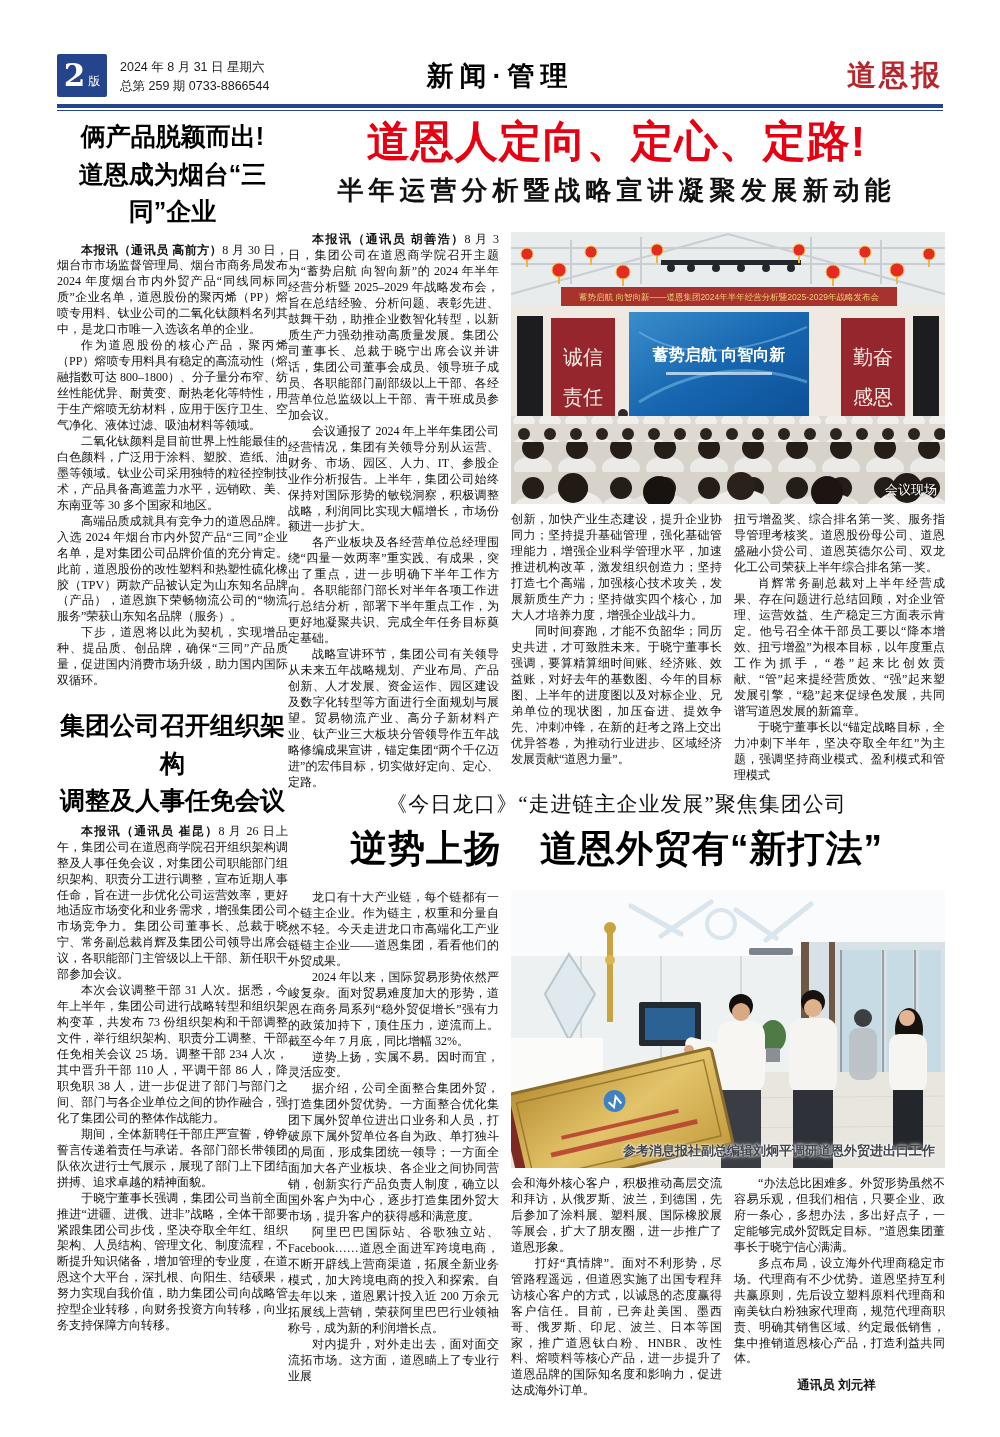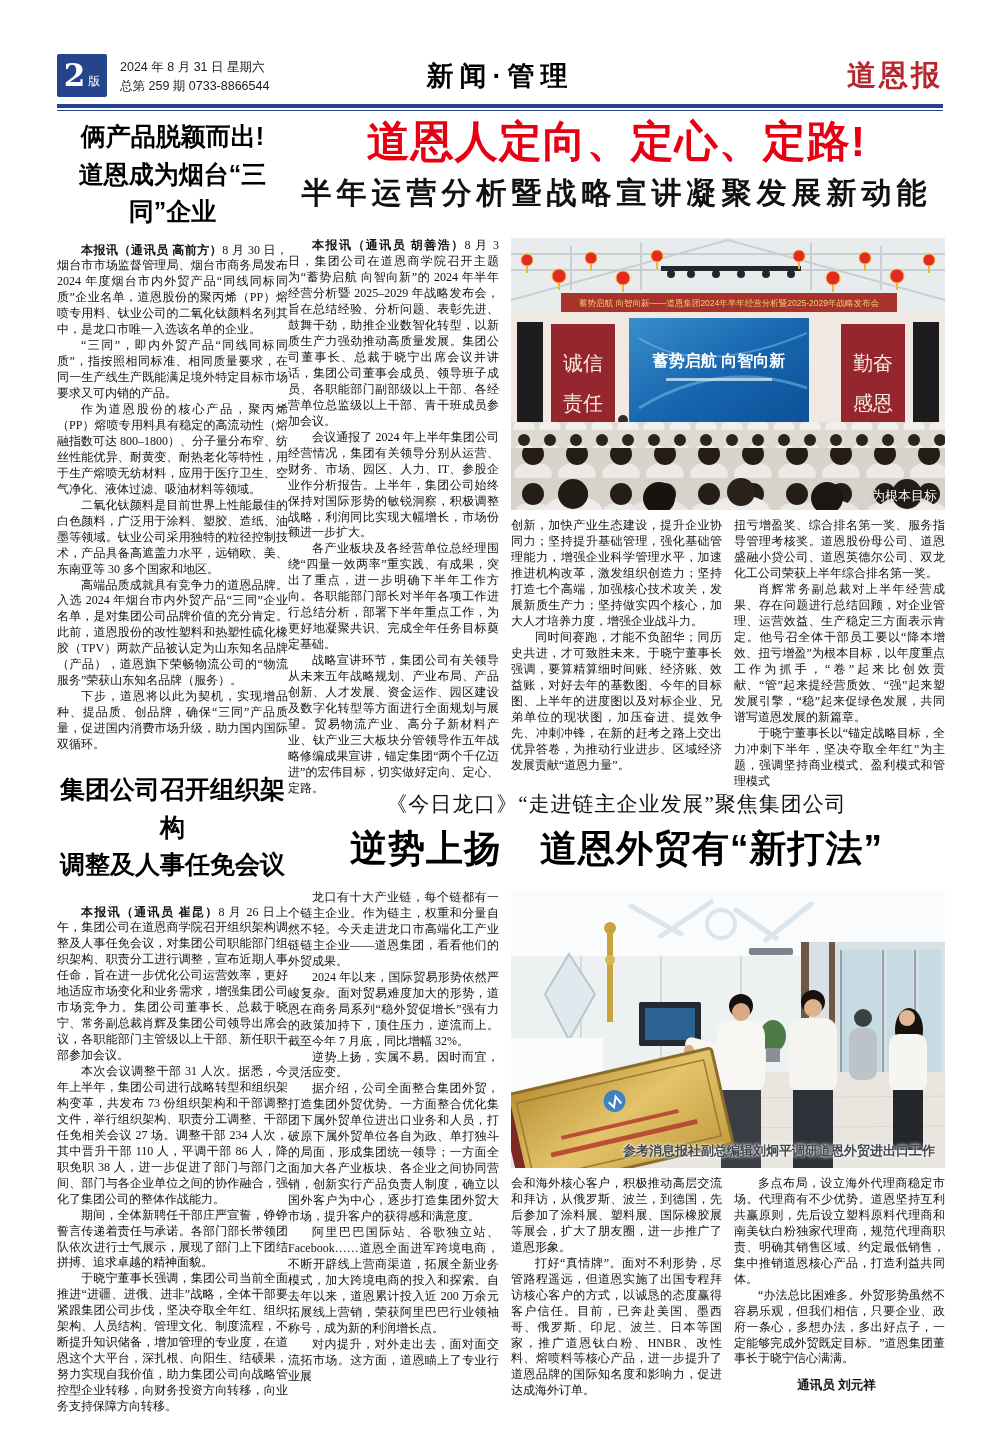--- a/index.html
+++ b/index.html
@@ -21,26 +21,26 @@
   .rule .thin{height:1px;background:#24448c;margin-top:2px;}
   
   .art p{margin:0;font-size:12px;line-height:1.33;text-align:justify;text-indent:2em;}
   .art p.cont{text-indent:0;}
   .art b.lead{font-weight:700;}
   
   .leftcol{position:absolute;left:57px;top:118px;width:231px;height:1302px;overflow:hidden;}
   .sm-title{font-family:"Liberation Sans",sans-serif;font-weight:900;font-size:25px;line-height:1.5;
             text-align:center;color:#000;}
   .sm-title.first{margin-bottom:12px;}
-  .sm-title.second{margin-top:18px;margin-bottom:21px;}
+  .sm-title.second{margin-top:18px;margin-bottom:4px;}
   
   .main-art{position:absolute;left:288px;top:118px;width:657px;}
   .headline{font-family:"Liberation Sans",sans-serif;font-weight:900;font-size:43px;line-height:1.1;
             color:#e60012;text-align:center;letter-spacing:1px;}
-  .subheadline{font-size:30px;text-align:center;letter-spacing:5px;margin-top:8px;font-weight:600;}
+  .subheadline{font-size:26px;text-align:center;letter-spacing:5px;margin-top:8px;font-weight:600;}
   .cols{display:flex;gap:12px;margin-top:24px;height:556px;overflow:hidden;}
   .col{width:211px;overflow:hidden;}
   .rightblock{width:434px;}
   .photo{position:relative;width:434px;overflow:hidden;background:#ddd;}
   .photo svg{display:block;}
   .photo .caption{position:absolute;right:8px;bottom:5px;color:#fff;font-size:13px;
                   font-family:"Liberation Sans",sans-serif;text-shadow:0 0 3px rgba(0,0,0,.7);}
   .subcols{display:flex;gap:12px;margin-top:8px;height:270px;overflow:hidden;}
   
   .trade-art{position:absolute;left:288px;top:790px;width:657px;}
@@ -74,32 +74,31 @@
       <div class="thick"></div>
       <div class="thin"></div>
     </div>
 
   <div class="leftcol art">
     <div class="sm-title first">
       <div>俩产品脱颖而出!</div>
       <div>道恩成为烟台“三同”企业</div>
     </div>
     <p><b class="lead">本报讯（通讯员 高前方）</b><span>8 月 30 日，烟台市市场监督管理局、烟台市商务局发布 2024 年度烟台市内外贸产品“同线同标同质”企业名单，道恩股份的聚丙烯（PP）熔喷专用料、钛业公司的二氧化钛颜料名列其中，是龙口市唯一入选该名单的企业。</span></p>
-    <p>“三同”，即内外贸产品“同线同标同质”，指按照相同标准、相同质量要求，在同一生产线生产既能满足境外特定目标市场要求又可内销的产品。</p>
     <p>作为道恩股份的核心产品，聚丙烯（PP）熔喷专用料具有稳定的高流动性（熔融指数可达 800–1800）、分子量分布窄、纺丝性能优异、耐黄变、耐热老化等特性，用于生产熔喷无纺材料，应用于医疗卫生、空气净化、液体过滤、吸油材料等领域。</p>
     <p>二氧化钛颜料是目前世界上性能最佳的白色颜料，广泛用于涂料、塑胶、造纸、油墨等领域。钛业公司采用独特的粒径控制技术，产品具备高遮盖力水平，远销欧、美、东南亚等 30 多个国家和地区。</p>
     <p>高端品质成就具有竞争力的道恩品牌。入选 2024 年烟台市内外贸产品“三同”企业名单，是对集团公司品牌价值的充分肯定。此前，道恩股份的改性塑料和热塑性硫化橡胶（TPV）两款产品被认定为山东知名品牌（产品），道恩旗下荣畅物流公司的“物流服务”荣获山东知名品牌（服务）。</p>
     <p>下步，道恩将以此为契机，实现增品种、提品质、创品牌，确保“三同”产品质量，促进国内消费市场升级，助力国内国际双循环。</p>
 
     <div class="sm-title second">
       <div>集团公司召开组织架构</div>
       <div>调整及人事任免会议</div>
     </div>
     <p><b class="lead">本报讯（通讯员 崔昆）</b><span>8 月 26 日上午，集团公司在道恩商学院召开组织架构调整及人事任免会议，对集团公司职能部门组织架构、职责分工进行调整，宣布近期人事任命，旨在进一步优化公司运营效率，更好地适应市场变化和业务需求，增强集团公司市场竞争力。集团公司董事长、总裁于晓宁、常务副总裁肖辉及集团公司领导出席会议，各职能部门主管级以上干部、新任职干部参加会议。</span></p>
-    <p>本次会议调整干部 31 人次。据悉，今年上半年，集团公司进行战略转型和组织架构变革，共发布 73 份组织架构和干部调整文件，举行组织架构、职责分工调整、干部任免相关会议 27 场。调整干部 234 人次，其中晋升干部 110 人，平调干部 86 人，降职免职 38 人，进一步促进了部门与部门之间、部门与各企业单位之间的协作融合，强化了集团公司的整体作战能力。</p>
+    <p>本次会议调整干部 31 人次。据悉，今年上半年，集团公司进行战略转型和组织架构变革，共发布 73 份组织架构和干部调整文件，举行组织架构、职责分工调整、干部任免相关会议 25 场。调整干部 234 人次，其中晋升干部 110 人，平调干部 86 人，降职免职 38 人，进一步促进了部门与部门之间、部门与各企业单位之间的协作融合，强化了集团公司的整体作战能力。</p>
     <p>期间，全体新聘任干部庄严宣誓，铮铮誓言传递着责任与承诺。各部门部长带领团队依次进行士气展示，展现了部门上下团结拼搏、追求卓越的精神面貌。</p>
     <p>于晓宁董事长强调，集团公司当前全面推进“进疆、进俄、进非”战略，全体干部要紧跟集团公司步伐，坚决夺取全年红、组织架构、人员结构、管理文化、制度流程，不断提升知识储备，增加管理的专业度，在道恩这个大平台，深扎根、向阳生、结硕果，努力实现自我价值，助力集团公司向战略管控型企业转移，向财务投资方向转移，向业务支持保障方向转移。</p>
   </div>
 
   <div class="main-art art">
     <div class="headline">道恩人定向、定心、定路!</div>
     <div class="subheadline">半年运营分析暨战略宣讲凝聚发展新动能</div>
     <div class="cols">
       <div class="col">
         <p><b class="lead">本报讯（通讯员 胡善浩）</b><span>8 月 3 日，集团公司在道恩商学院召开主题为“蓄势启航 向智向新”的 2024 年半年经营分析暨 2025–2029 年战略发布会，旨在总结经验、分析问题、表彰先进、鼓舞干劲，助推企业数智化转型，以新质生产力强劲推动高质量发展。集团公司董事长、总裁于晓宁出席会议并讲话，集团公司董事会成员、领导班子成员、各职能部门副部级以上干部、各经营单位总监级以上干部、青干班成员参加会议。</span></p>
@@ -207,21 +206,21 @@
               <ellipse cx="148" cy="278" rx="32" ry="17" fill="#e8e6e2"></ellipse>
                 <circle cx="148" cy="260" r="16" fill="#191310"></circle>
               <ellipse cx="230" cy="272" rx="28" ry="15" fill="#efede9"></ellipse>
                 <circle cx="230" cy="254" r="14" fill="#2a211a"></circle>
               <ellipse cx="316" cy="278" rx="32" ry="17" fill="#e8e6e2"></ellipse>
                 <circle cx="316" cy="260" r="16" fill="#1c1511"></circle>
               <ellipse cx="396" cy="274" rx="30" ry="16" fill="#efede9"></ellipse>
                 <circle cx="396" cy="256" r="15" fill="#241c16"></circle>
             </g>
           </svg>
-          <span class="caption">为根本目标</span>
+          <span class="caption">会议现场</span>
         </div>
         <div class="subcols">
           <div class="col">
             <p class="cont">创新，加快产业生态建设，提升企业协同力；坚持提升基础管理，强化基础管理能力，增强企业科学管理水平，加速推进机构改革，激发组织创造力；坚持打造七个高端，加强核心技术攻关，发展新质生产力；坚持做实四个核心，加大人才培养力度，增强企业战斗力。</p>
             <p>同时间赛跑，才能不负韶华；同历史共进，才可致胜未来。于晓宁董事长强调，要算精算细时间账、经济账、效益账，对好去年的基数图、今年的目标图、上半年的进度图以及对标企业、兄弟单位的现状图，加压奋进、提效争先、冲刺冲锋，在新的赶考之路上交出优异答卷，为推动行业进步、区域经济发展贡献“道恩力量”。</p>
           </div>
           <div class="col">
             <p class="cont">扭亏增盈奖、综合排名第一奖、服务指导管理考核奖。道恩股份母公司、道恩盛融小贷公司、道恩英德尔公司、双龙化工公司荣获上半年综合排名第一奖。</p>
             <p>肖辉常务副总裁对上半年经营成果、存在问题进行总结回顾，对企业管理、运营效益、生产稳定三方面表示肯定。他号召全体干部员工要以“降本增效、扭亏增盈”为根本目标，以年度重点工作为抓手，“卷”起来比创效贡献、“管”起来提经营质效、“强”起来塑发展引擎，“稳”起来促绿色发展，共同谱写道恩发展的新篇章。</p>
             <p>于晓宁董事长以“锚定战略目标，全力冲刺下半年，坚决夺取全年红”为主题，强调坚持商业模式、盈利模式和管理模式</p>
@@ -339,22 +338,22 @@
             </g>
           </svg>
           <span class="caption2">参考消息报社副总编辑刘炯平调研道恩外贸进出口工作</span>
         </div>
         <div class="trade-subcols">
           <div class="col">
             <p class="cont">会和海外核心客户，积极推动高层交流和拜访，从俄罗斯、波兰，到德国，先后参加了涂料展、塑料展、国际橡胶展等展会，扩大了朋友圈，进一步推广了道恩形象。</p>
             <p>打好“真情牌”。面对不利形势，尽管路程遥远，但道恩实施了出国专程拜访核心客户的方式，以诚恳的态度赢得客户信任。目前，已奔赴美国、墨西哥、俄罗斯、印尼、波兰、日本等国家，推广道恩钛白粉、HNBR、改性料、熔喷料等核心产品，进一步提升了道恩品牌的国际知名度和影响力，促进达成海外订单。</p>
           </div>
           <div class="col">
+            <p>“办法总比困难多。外贸形势虽然不容易乐观，但我们相信，只要企业、政府一条心，多想办法，多出好点子，一定能够完成外贸既定目标。”道恩集团董事长于晓宁信心满满。</p>
             <p>多点布局，设立海外代理商稳定市场。代理商有不少优势。道恩坚持互利共赢原则，先后设立塑料原料代理商和南美钛白粉独家代理商，规范代理商职责、明确其销售区域、约定最低销售，集中推销道恩核心产品，打造利益共同体。</p>
-            <p>“办法总比困难多。外贸形势虽然不容易乐观，但我们相信，只要企业、政府一条心，多想办法，多出好点子，一定能够完成外贸既定目标。”道恩集团董事长于晓宁信心满满。</p>
             <div class="byline">通讯员 刘元祥</div>
           </div>
         </div>
       </div>
     </div>
   </div>
 
 </div>
 
 </body></html>

